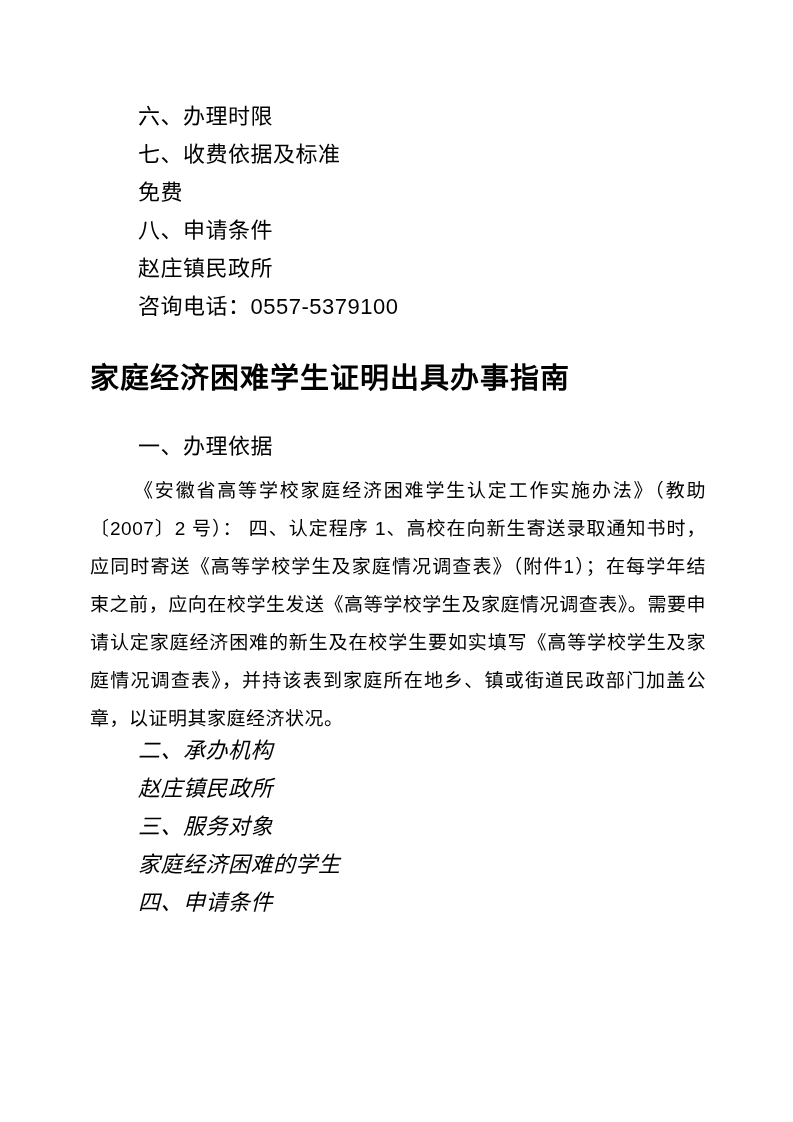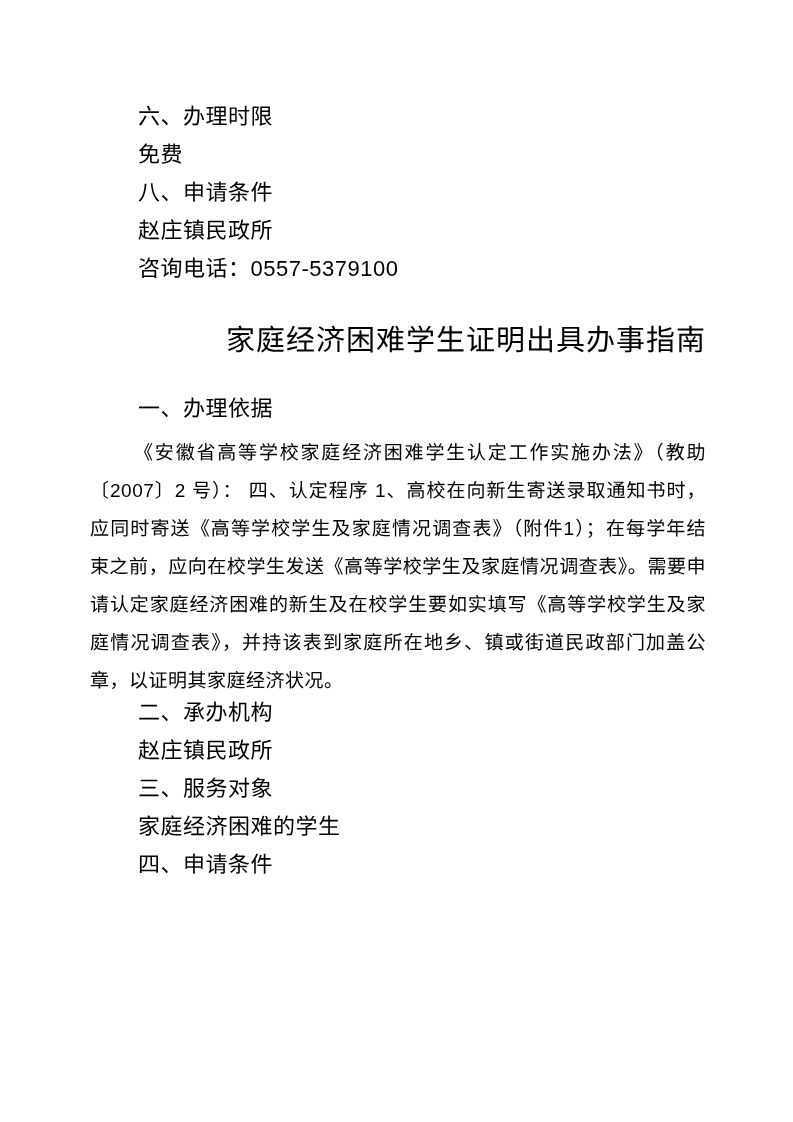--- a/index.html
+++ b/index.html
@@ -26,43 +26,45 @@
     font-size: 22px;
     line-height: 38px;
     text-indent: 48px;
     white-space: nowrap;
     letter-spacing: 0.5px;
   }
   .doc-title {
     margin: 30px 0 28px 0;
     font-size: 29px;
     line-height: 44px;
-    font-weight: normal;
-    text-align: right;
+    font-weight: bold;
+    text-align: left;
     letter-spacing: 1px;
   }
   .para {
     margin: 6px 0 0 0;
     font-size: 19px;
     line-height: 38px;
     text-indent: 44px;
     text-align: justify;
     letter-spacing: 0.5px;
   }
   .bottom-block {
     margin-top: -6px;
+    font-style: italic;
   }
 </style>
 </head>
 <body>
 
 <div class="page">
 
   <section class="top-block">
     <p class="line">六、办理时限</p>
+    <p class="line">七、收费依据及标准</p>
     <p class="line">免费</p>
     <p class="line">八、申请条件</p>
     <p class="line">赵庄镇民政所</p>
     <p class="line">咨询电话：0557-5379100</p>
   </section>
 
   <h1 class="doc-title">家庭经济困难学生证明出具办事指南</h1>
 
   <section class="guide-body">
 

